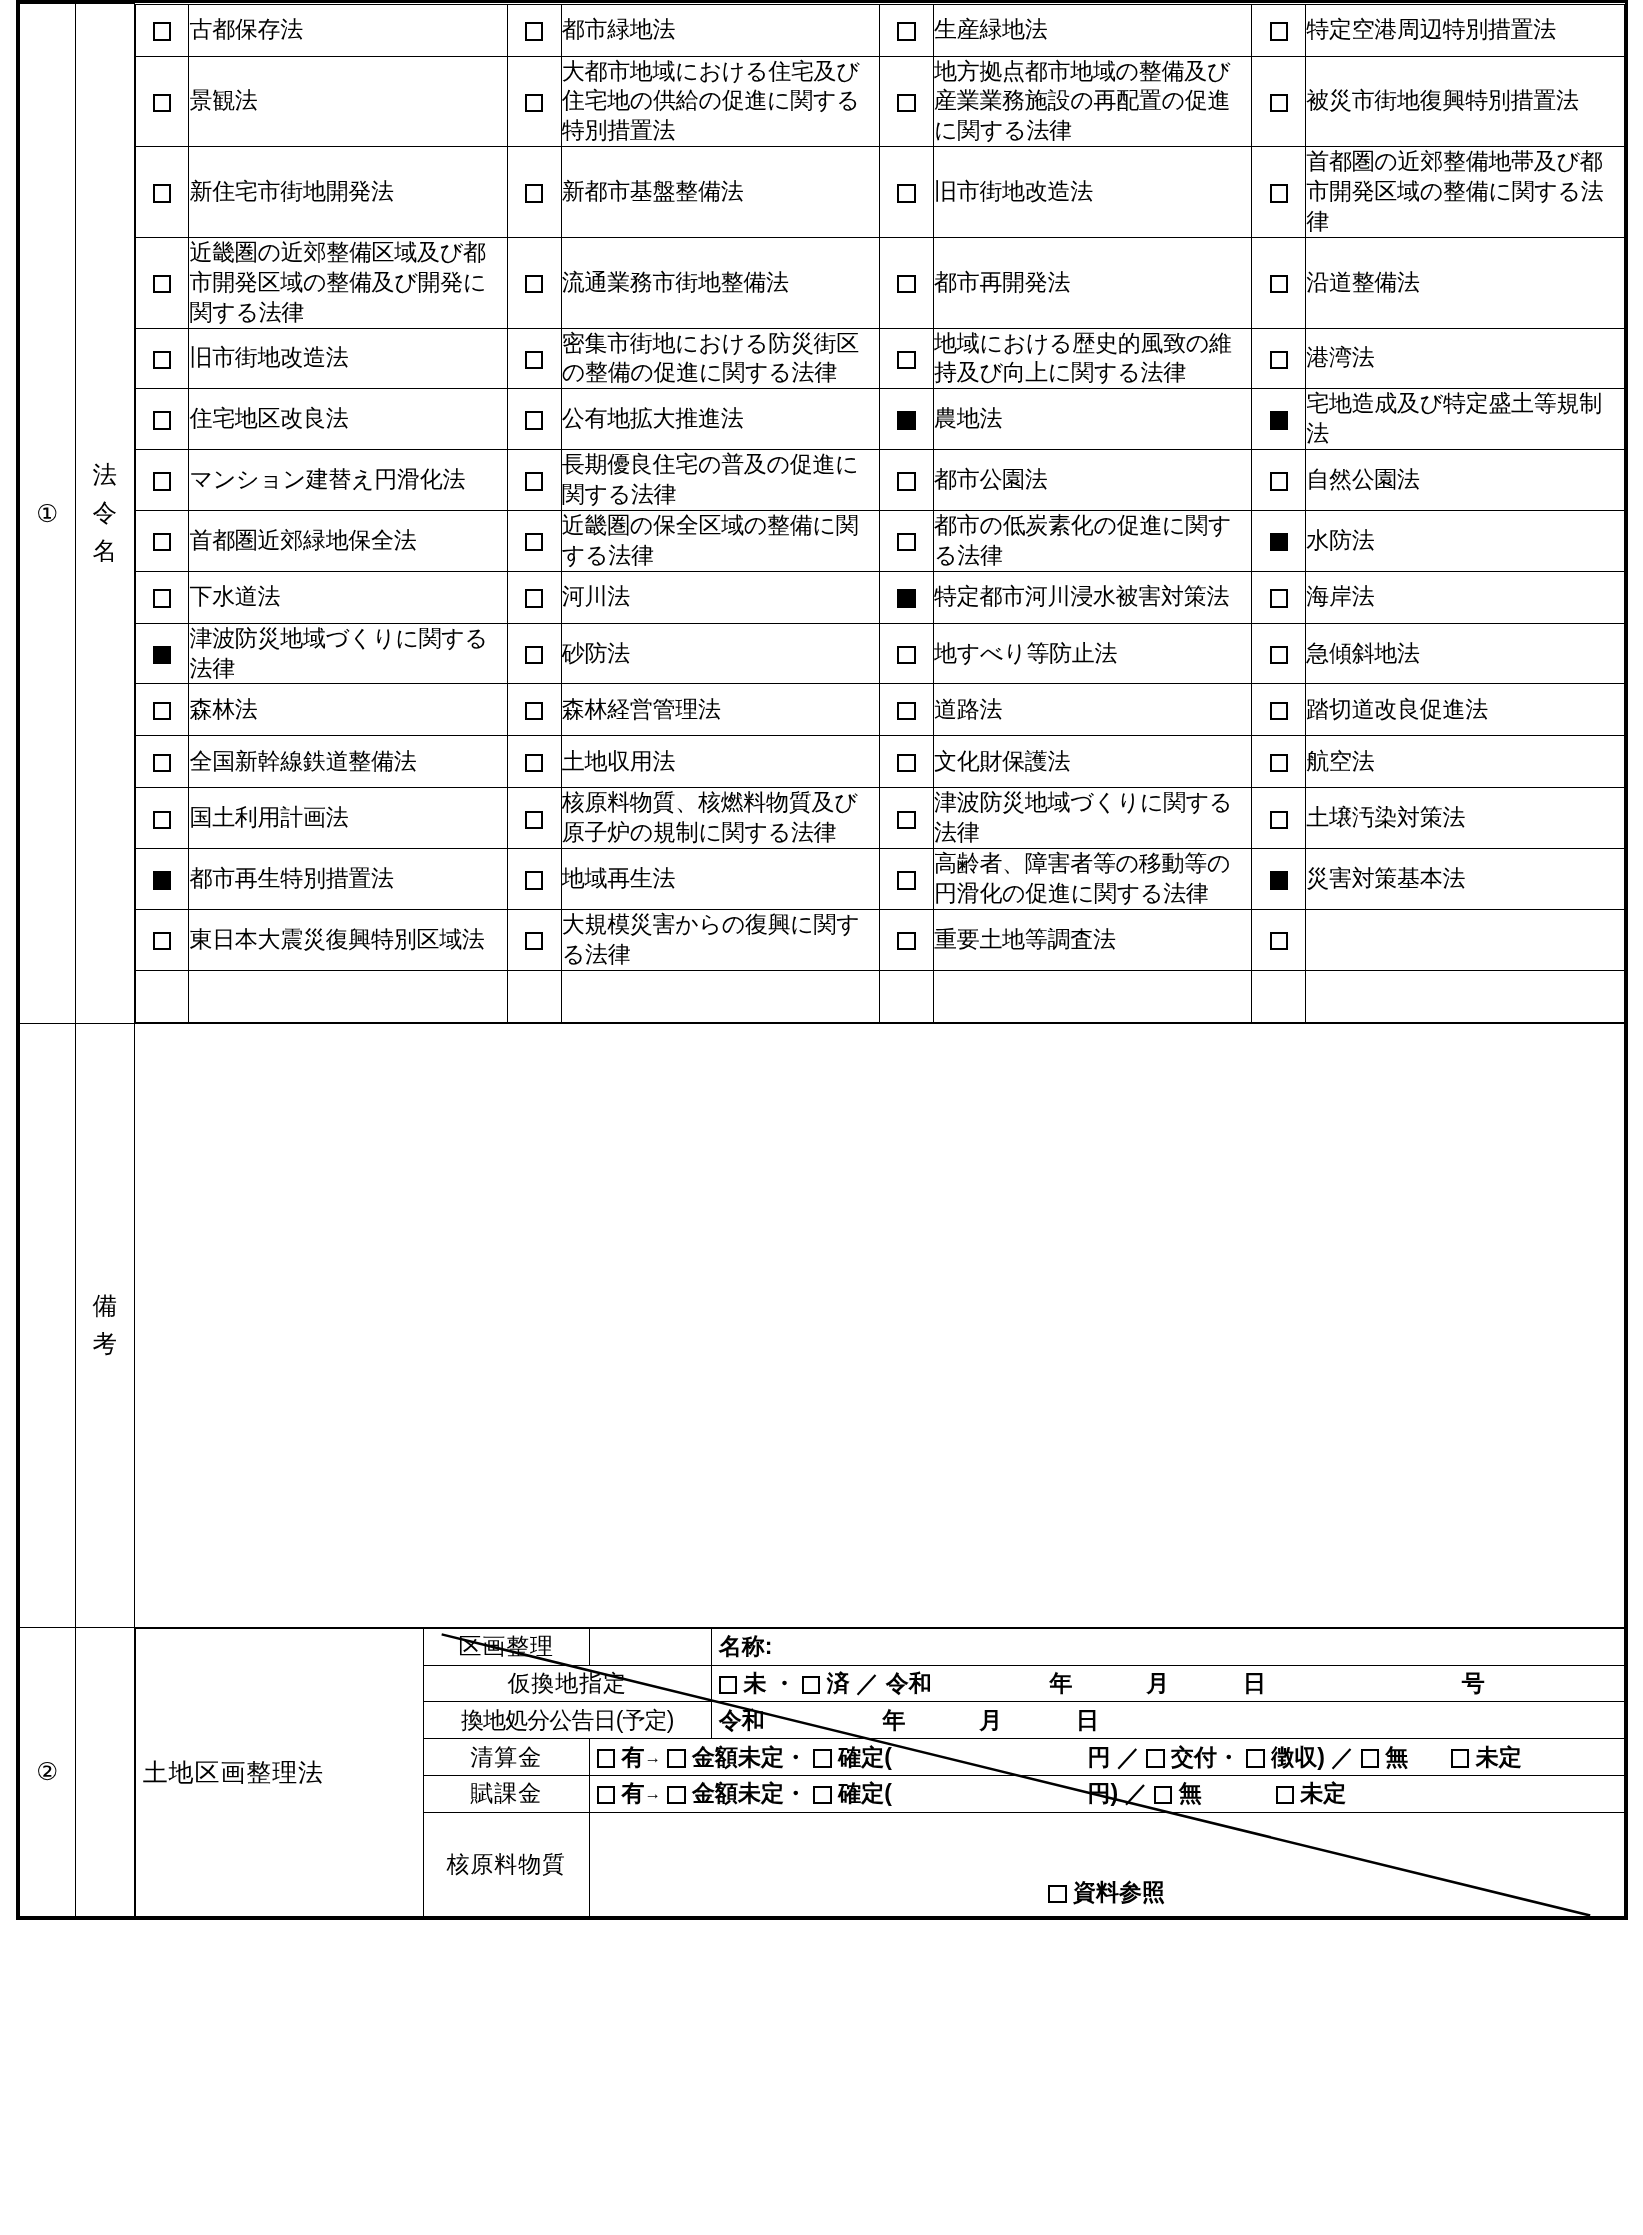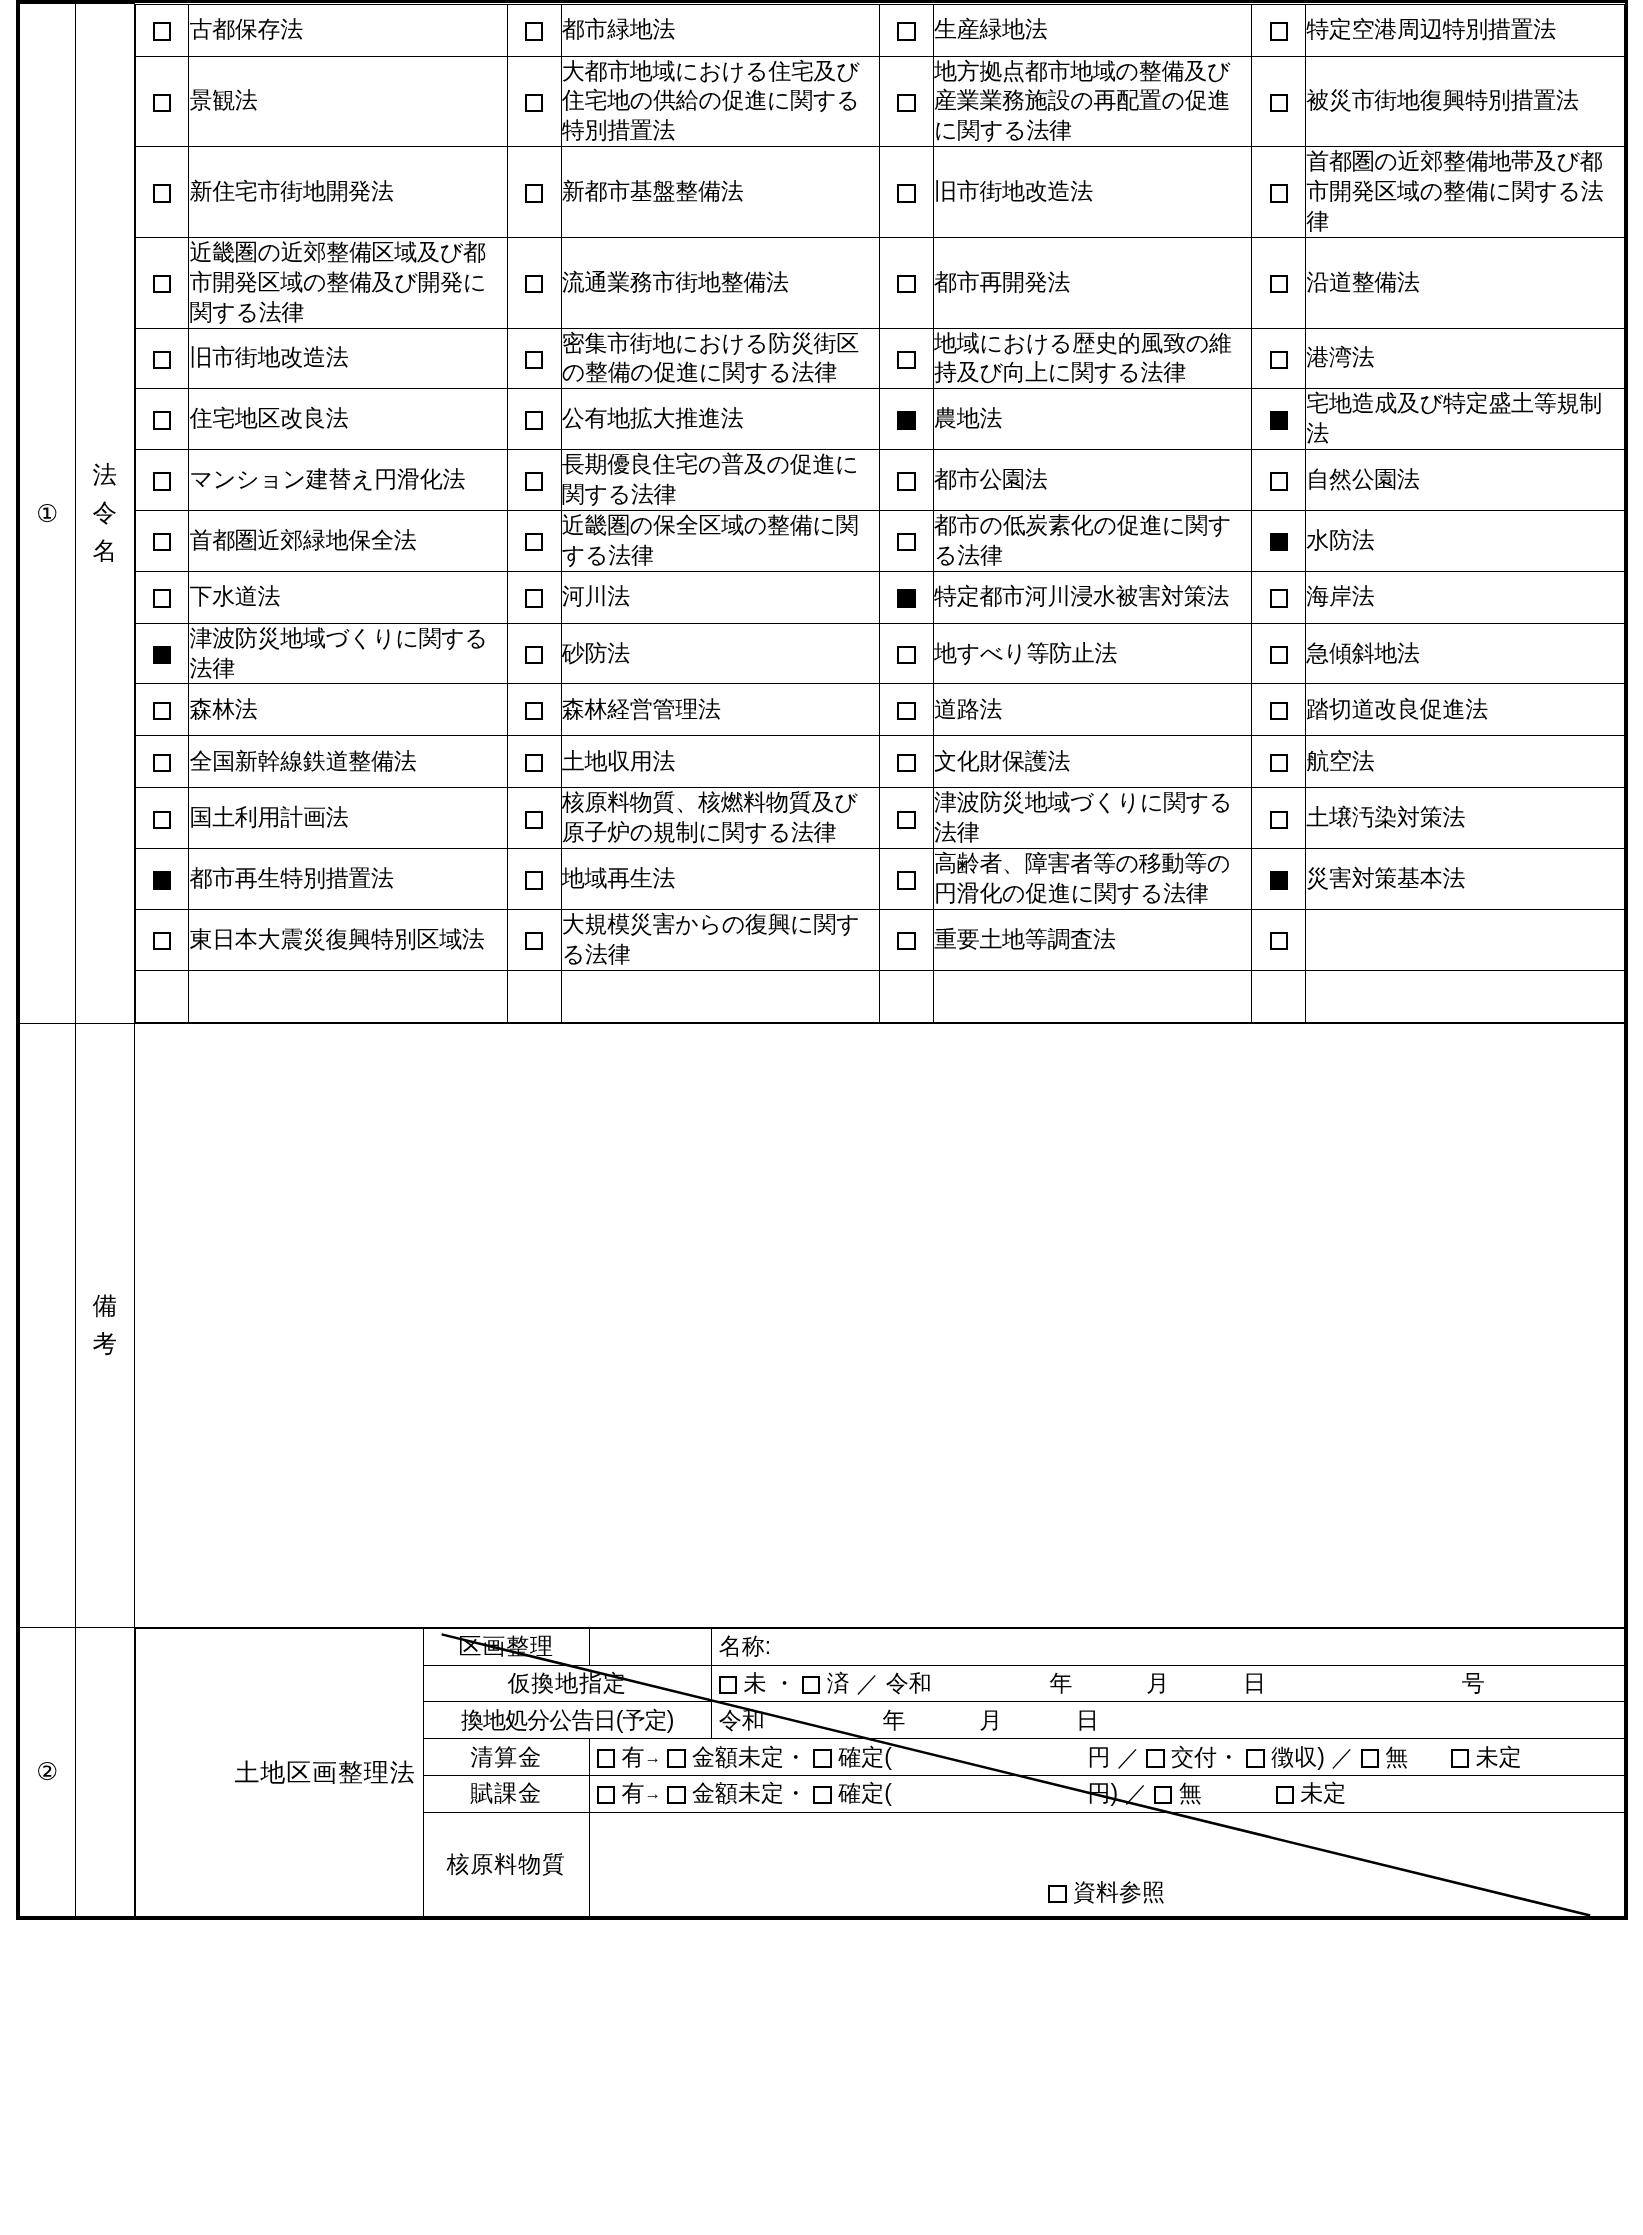--- a/index.html
+++ b/index.html
@@ -122,23 +122,23 @@
     padding: 3.5px 7px;
     vertical-align: middle;
     line-height: 1.25;
   }
   .lrs-head {
     text-align: center;
     letter-spacing: 0.9px;
     white-space: nowrap;
   }
   .lrs-head.tight { letter-spacing: -0.9px; padding: 3.5px 1.7px; }
-  .lrs-val { text-align: left; }
+  .lrs-val { text-align: left; font-weight: bold; }
   .sec2-left {
-    text-align: right;
+    text-align: left;
     font-size: 25px;
     letter-spacing: 0.9px;
   }
   .strike-line {
     position: absolute;
     pointer-events: none;
     left: 0; top: 0;
     width: 100%; height: 100%;
   }
   .nobr { white-space: nowrap; }

